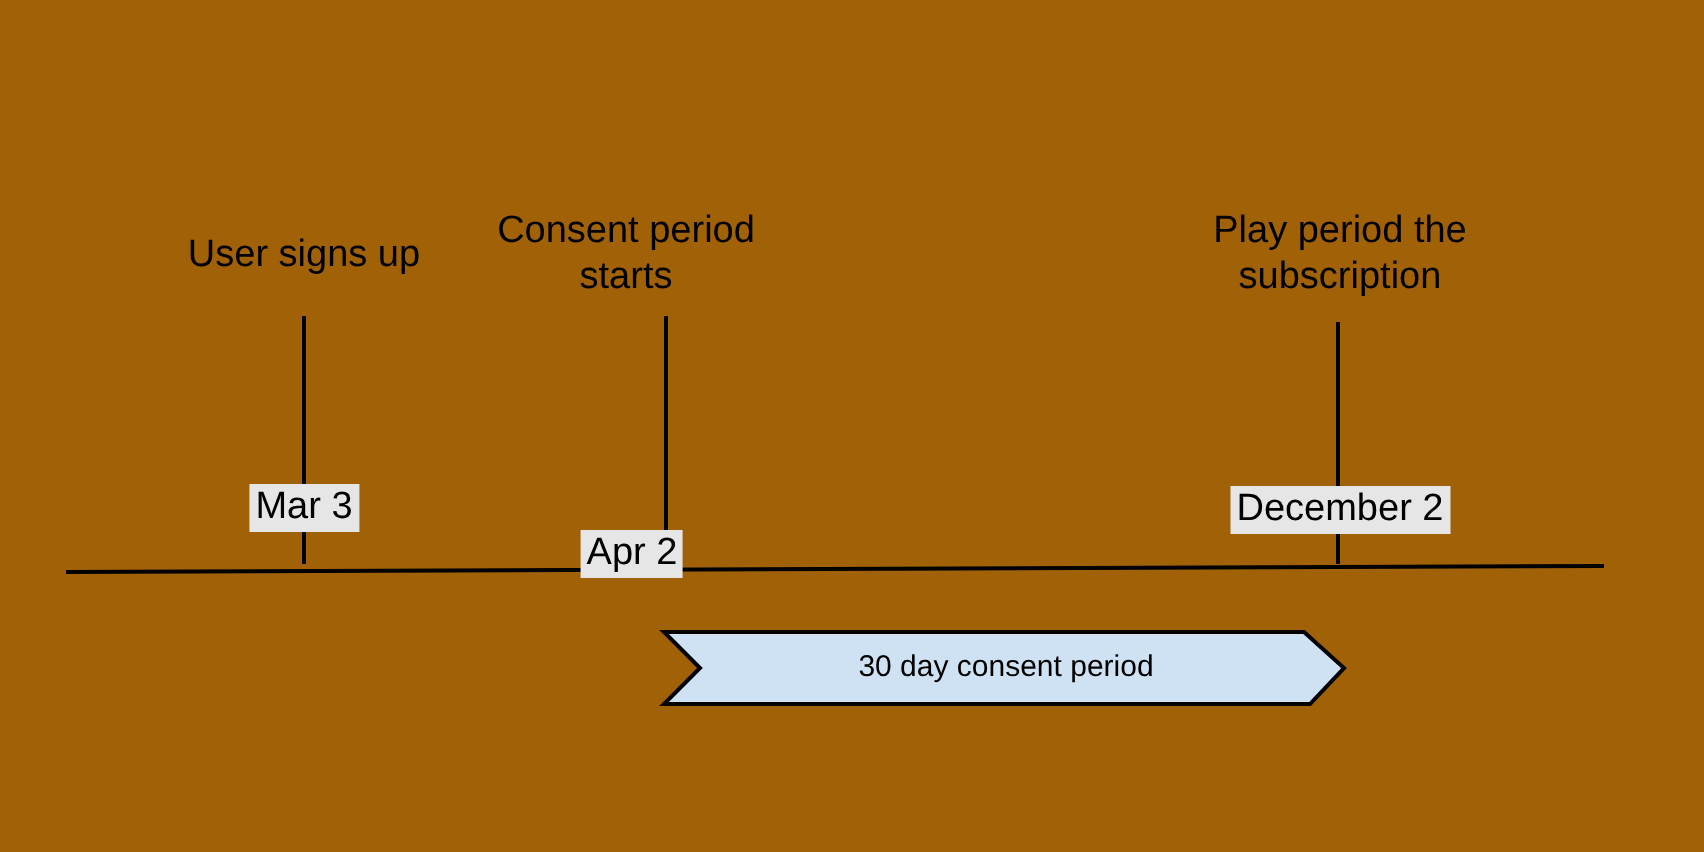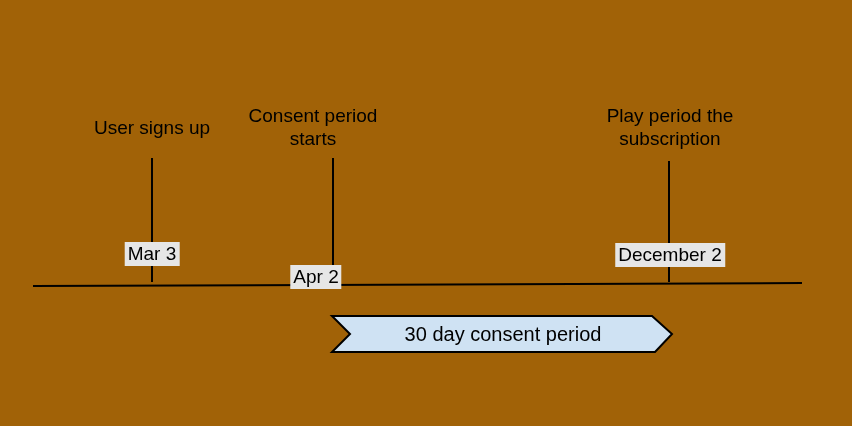--- a/index.html
+++ b/index.html
@@ -50,21 +50,21 @@
     width: 852px;
     height: 426px;
     z-index: 0;
   }
   .banner-label {
     position: absolute;
     left: 333px;
     top: 322px;
     width: 340px;
     text-align: center;
-    font-size: 20px;
+    font-size: 15px;
     line-height: 24px;
     color: #000000;
     z-index: 3;
   }
 </style>
 </head>
 <body>
 
 <div class="canvas">
 

